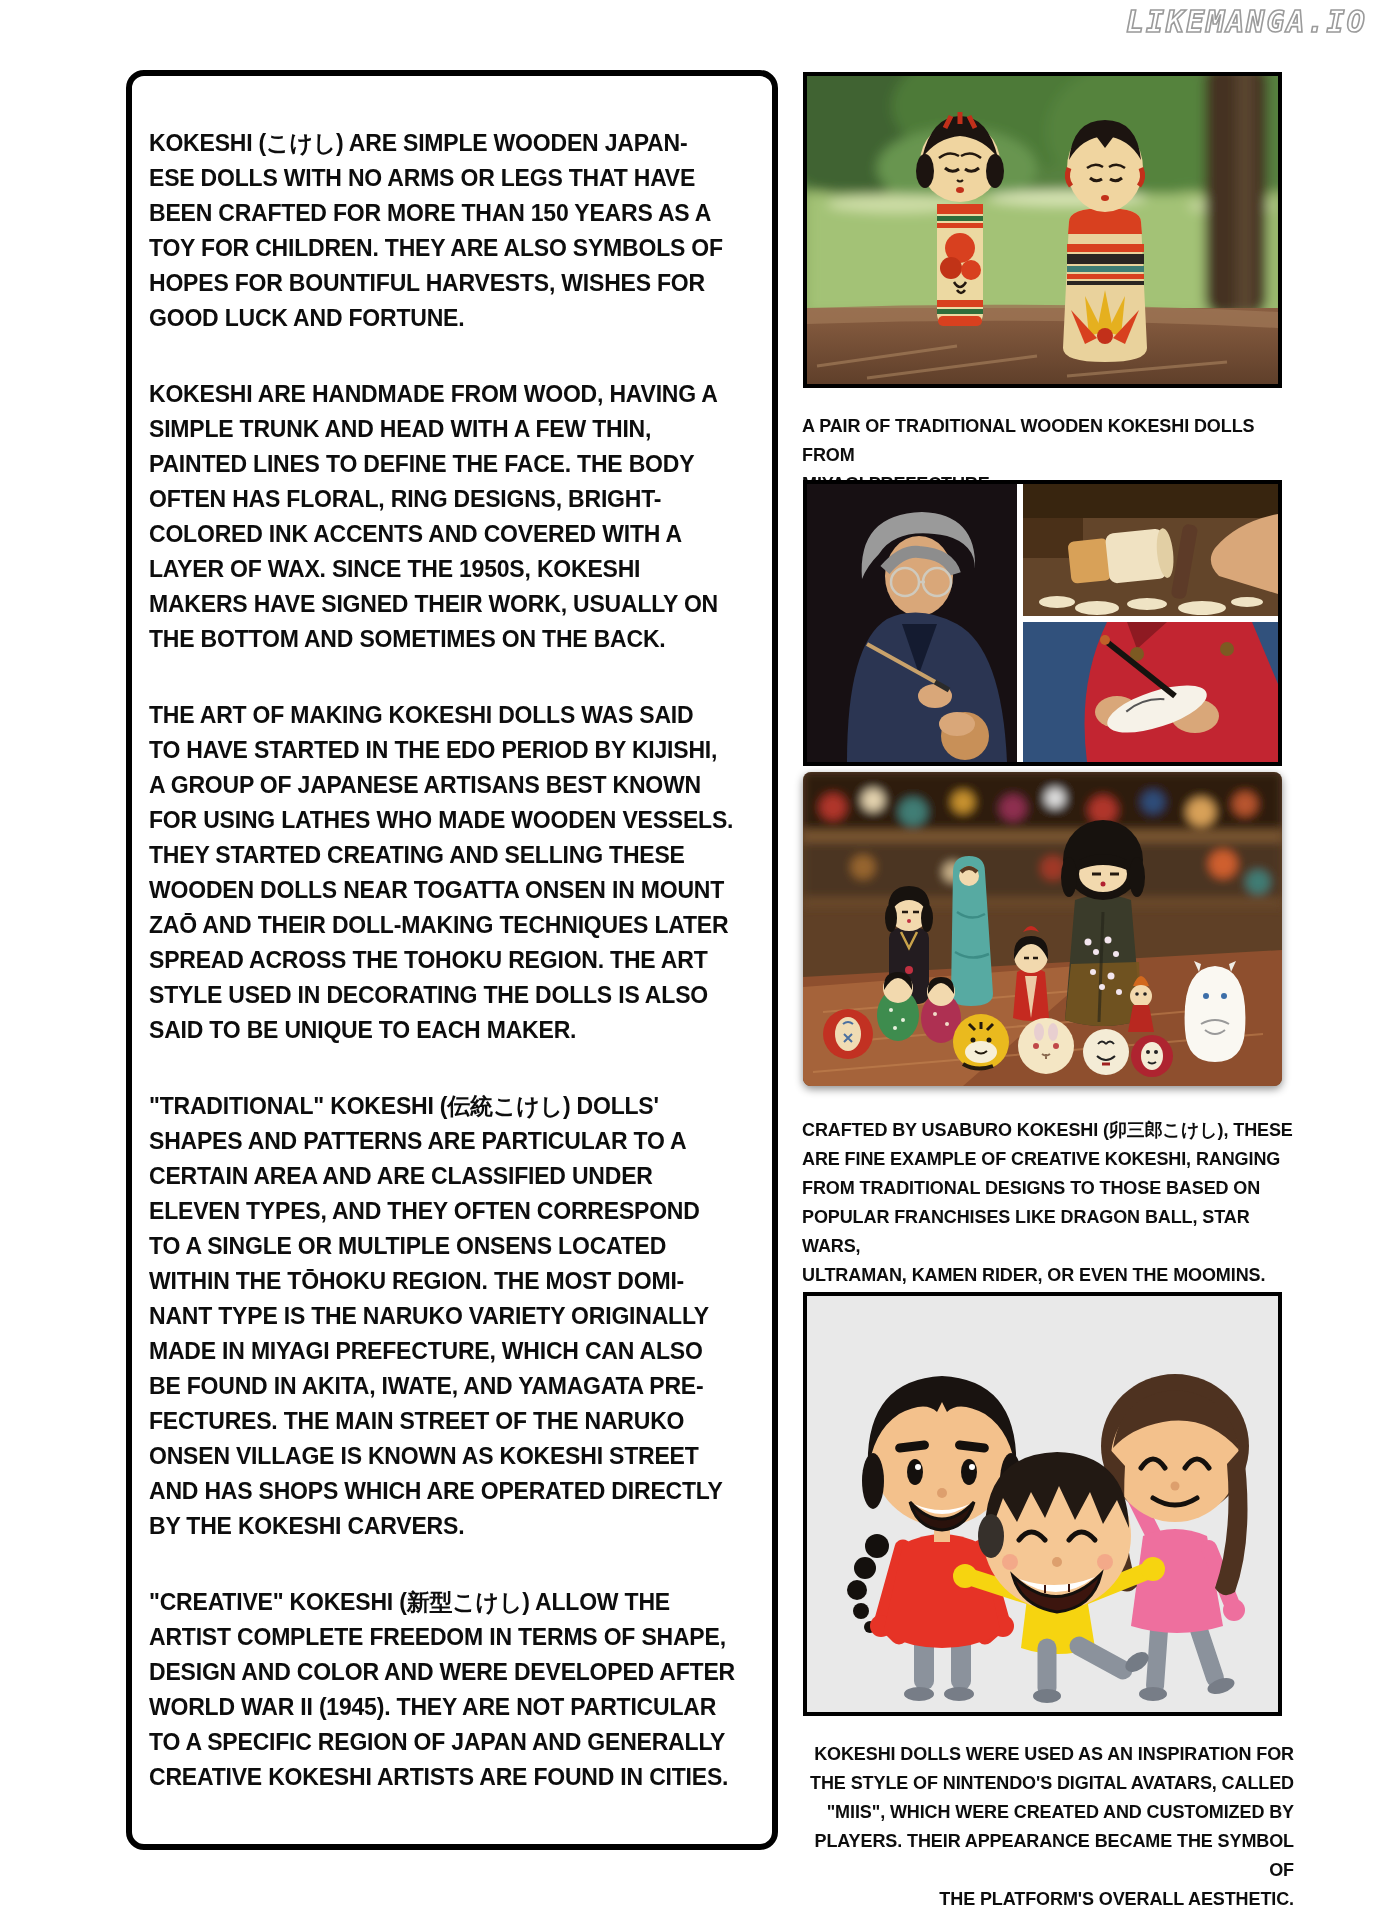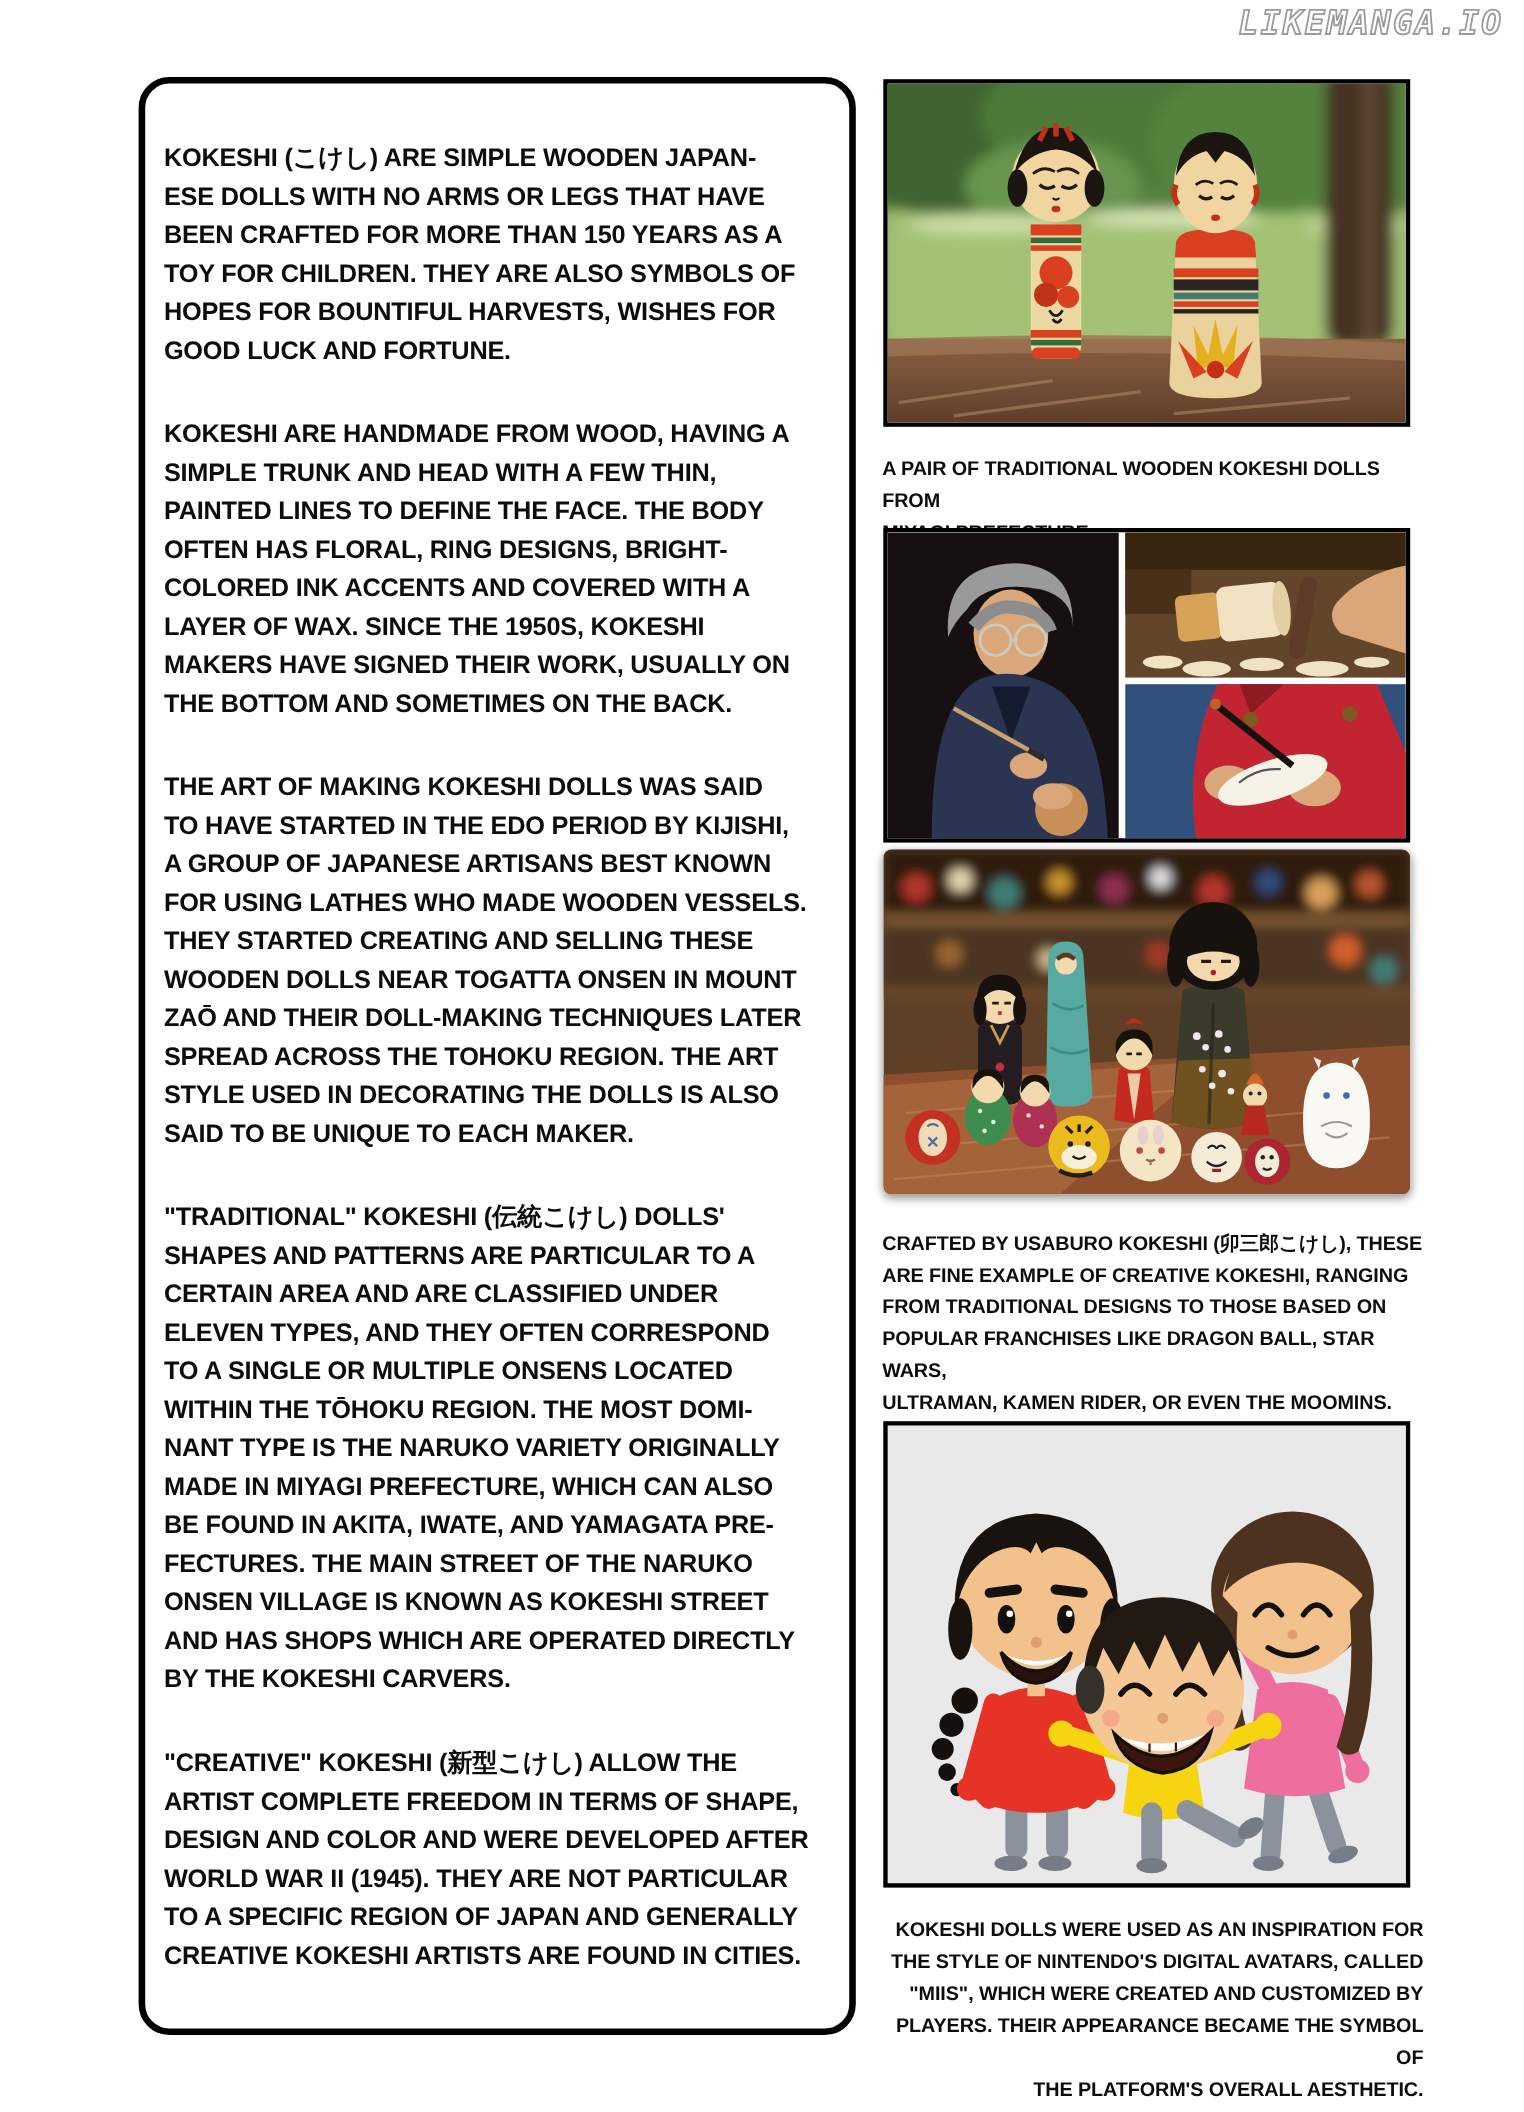--- a/index.html
+++ b/index.html
@@ -18,21 +18,21 @@
     color:#ffffff;
     -webkit-text-stroke:1.6px #9b9b9b;
     text-shadow:0 0 1px #b5b5b5;
     white-space:nowrap;
   }
   .article-box{
     position:absolute;left:126px;top:70px;
     width:652px;height:1780px;
     box-sizing:border-box;
     border:6px solid #000;
-    border-radius:28px;
+    border-radius:18px;
     padding:50px 14px 0 17px;
     background:#fff;
   }
   .article-box p{
     margin:0 0 41px 0;
     font-size:23px;line-height:35px;font-weight:700;
     letter-spacing:-0.2px;
     color:#0d0d0d;
     white-space:pre-line;
   }

